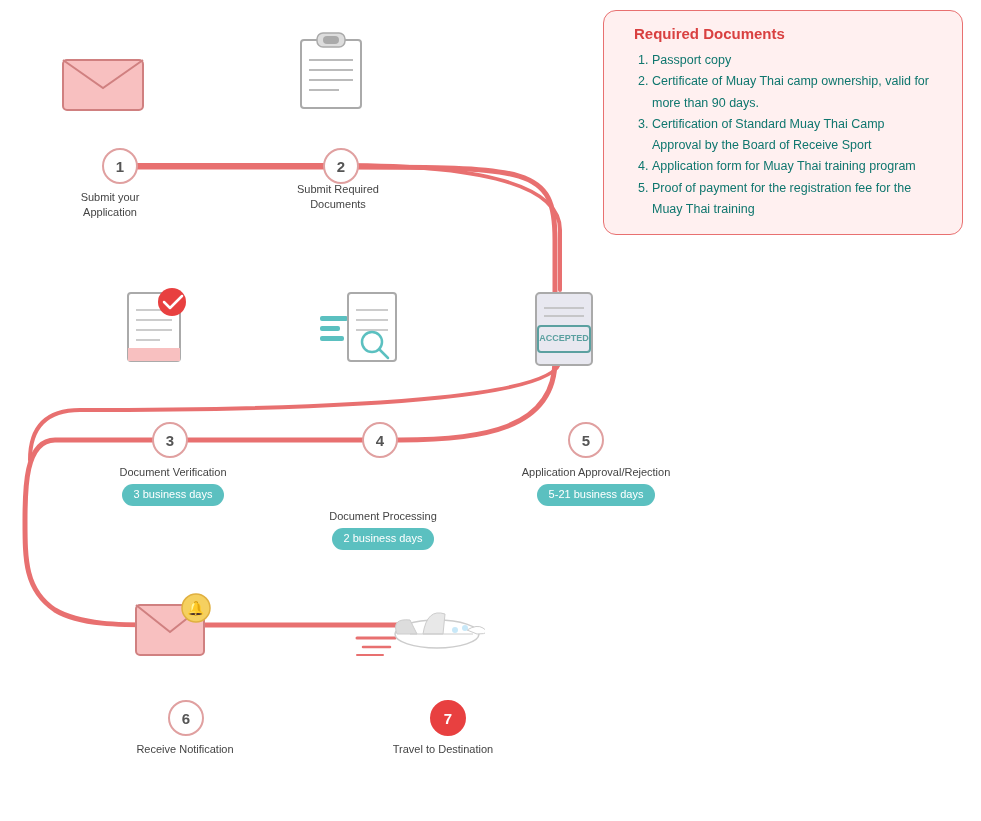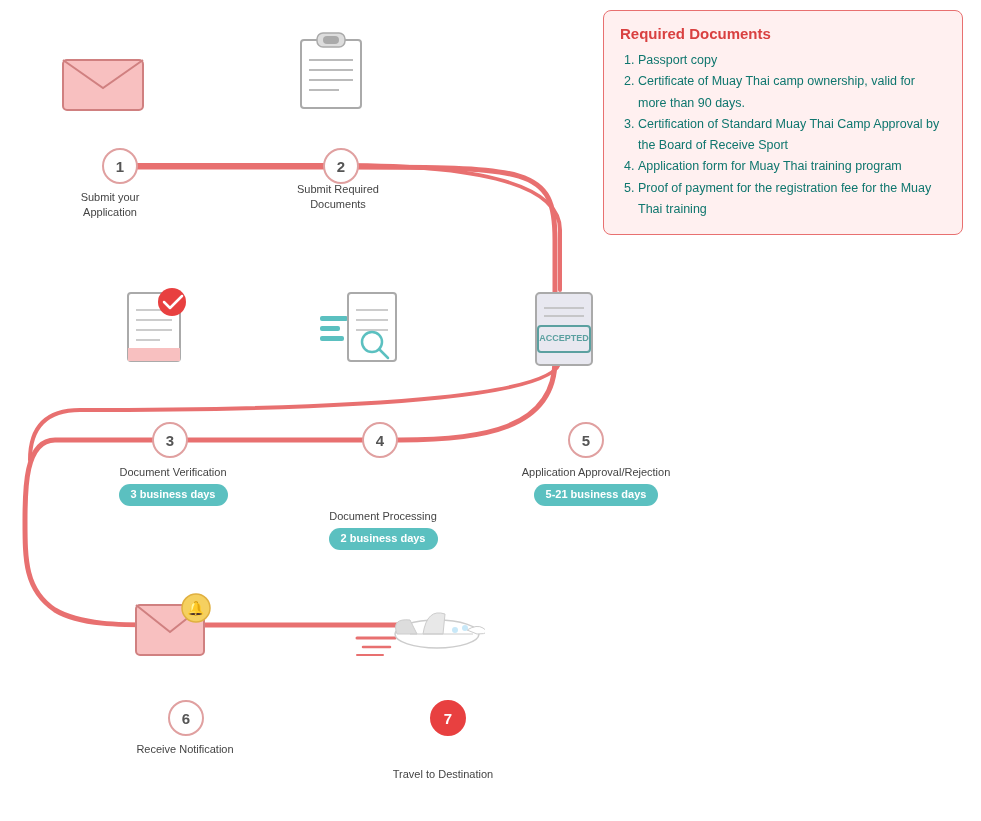--- a/index.html
+++ b/index.html
@@ -20,22 +20,22 @@
     }
 
     
     .required-docs {
       position: absolute;
       top: 10px;
       right: 18px;
       width: 360px;
       background: #fff0f0;
       border: 1.5px solid #e87070;
-      border-radius: 8px;
-      padding: 14px 16px;
+      border-radius: 13px;
+      padding: 14px 30px;
     }
     .required-docs h3 {
       color: #d94040;
       font-size: 15px;
       font-weight: bold;
       margin-bottom: 8px;
     }
     .required-docs ol {
       padding-left: 18px;
       color: #0f766e;
@@ -91,21 +91,21 @@
     }
 
     
     .days-badge {
       display: inline-block;
       background: #5bc0c0;
       color: #fff;
       border-radius: 12px;
       padding: 3px 12px;
       font-size: 11px;
-      font-weight: bold;
+      font-weight: normal;
       margin-top: 4px;
     }
   </style>
 </head>
 <body>
 
 <div class="main-container">
 
   <div class="required-docs">
     <h3>Required Documents</h3>
@@ -303,18 +303,18 @@
       <circle cx="110" cy="38" r="3" fill="#c8e8f8"></circle>
 
       <line x1="55" y1="44" x2="118" y2="44" stroke="#ccc" stroke-width="1"></line>
     </svg>
   </div>
 
   <div class="step-circle red-circle" style="left:430px; top:700px;">
     <span>7</span>
   </div>
 
-  <div class="step-label" style="left:378px; top:767px; width:130px;">
+  <div class="step-label" style="left:378px; top:742px; width:130px;">
     <span>Travel to
 Destination</span>
   </div>
 
 </div>
 
 </body></html>

